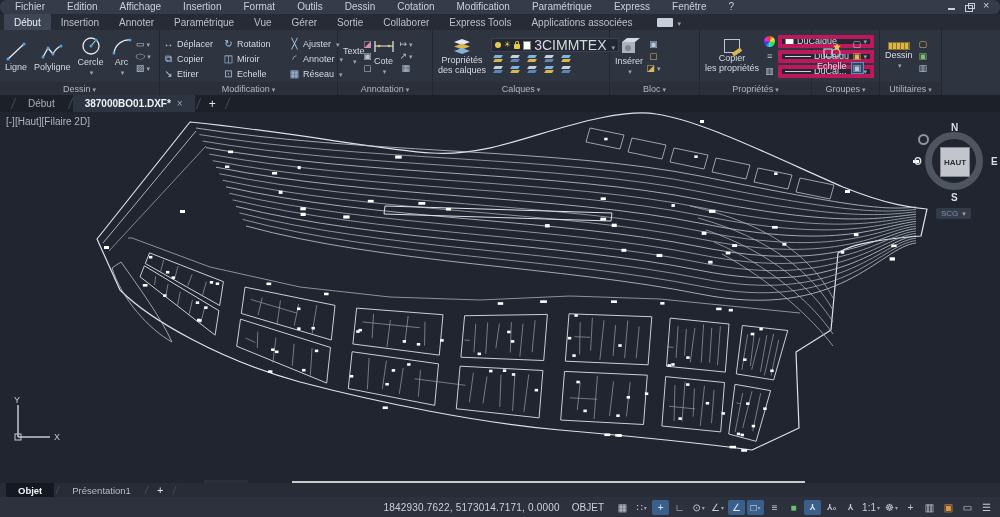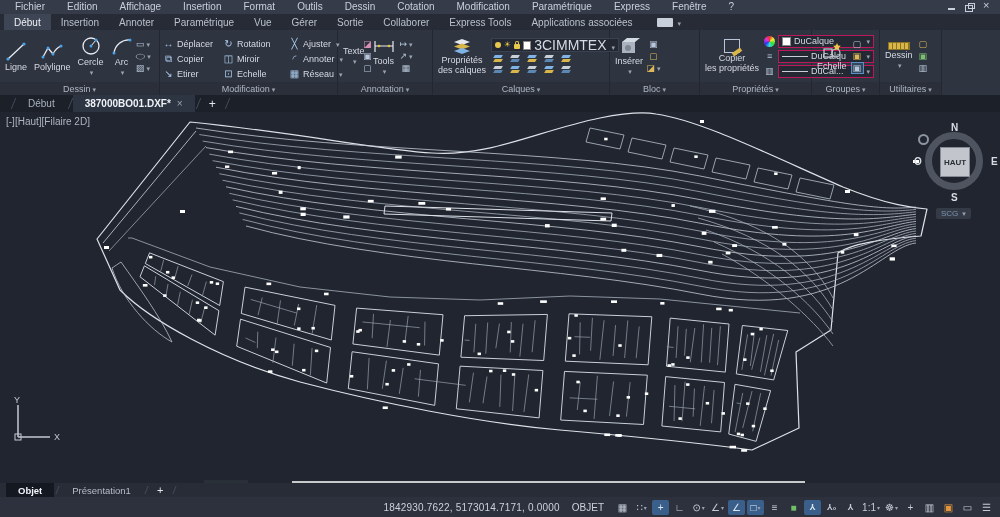--- a/index.html
+++ b/index.html
@@ -1,21 +1,21 @@
 <!DOCTYPE html>
 <html><head>
 <meta charset="utf-8">
 <style>
   html,body{margin:0;padding:0;background:#0d1016;}
   #app{position:relative;width:1000px;height:517px;overflow:hidden;
        font-family:"Liberation Sans",sans-serif;background:#1f2430;
        -webkit-user-select:none;user-select:none;}
   
   .menubar{position:absolute;top:0;left:0;right:0;height:14px;background:#353b49;
-           display:flex;align-items:center;padding-left:4px;font-size:10px;color:#c9cfda;}
+           display:flex;align-items:center;padding-left:4px;font-size:10px;color:#c9cfda;border-radius:6px;}
   .menubar .mi{padding:0 11px;line-height:14px;white-space:nowrap;}
   .winbtns{margin-left:auto;display:flex;gap:9px;align-items:center;padding-right:8px;}
   .wb{width:9px;height:9px;position:relative;color:#c9cfda;}
   .wb-min::after{content:"";position:absolute;left:1px;bottom:2px;width:7px;height:2px;background:#c9cfda;}
   .wb-res::before{content:"";position:absolute;left:0;bottom:0;width:6px;height:5px;border:1px solid #c9cfda;}
   .wb-res::after{content:"";position:absolute;left:3px;top:0;width:5px;height:4px;border:1px solid #c9cfda;}
   .wb-close::after{content:"×";position:absolute;left:0;top:-3px;font-size:11px;line-height:11px;}
   
   .tabrow{position:absolute;top:14px;left:0;right:0;height:16px;background:#262b35;
           display:flex;align-items:stretch;padding-left:4px;font-size:10px;color:#b9c0cc;}
@@ -60,21 +60,21 @@
   .ddcar{margin-left:auto;}
   .lyrrow{display:flex;gap:6px;padding-left:2px;}
   .lyr{width:11px;height:9px;position:relative;}
   .lyr::before,.lyr::after{content:"";position:absolute;left:1px;width:8px;height:3px;transform:skewX(-30deg);}
   .lyr::before{top:1px;background:#7fb2e5;}
   .lyr::after{top:5px;background:#d9b64a;}
   .lyr.b::before{background:#c9cfd8;} .lyr.b::after{background:#5b87b5;}
   
   .proprow{display:flex;align-items:center;gap:3px;}
   .wheel{width:11px;height:11px;border-radius:50%;background:conic-gradient(#e33,#ee3,#3d3,#3dd,#33e,#d3d,#e33);}
-  .pdd{width:96px;height:13px;background:#232833;border:1px solid #be185d;display:flex;align-items:center;gap:3px;font-size:9px;color:#d5dae3;padding:0 3px;box-sizing:border-box;white-space:nowrap;overflow:hidden;}
+  .pdd{width:96px;height:13px;background:#232833;border:4px solid #be185d;display:flex;align-items:center;gap:3px;font-size:9px;color:#d5dae3;padding:0 3px;box-sizing:border-box;white-space:nowrap;overflow:hidden;}
   .lineex{flex:0 0 26px;height:1px;background:#c9cfd8;}
   
   .ruler{width:20px;height:6px;background:repeating-linear-gradient(90deg,#d9b64a 0 3px,#8a7325 3px 4px);border:1px solid #8a7325;}
   .clip{width:13px;height:15px;background:#d9b06a;border-radius:1px;position:relative;}
   .clip::before{content:"";position:absolute;top:-2px;left:3px;width:7px;height:3px;background:#9a7a42;border-radius:1px;}
   .clip::after{content:"";position:absolute;top:3px;left:4px;width:8px;height:11px;background:#e8ecf0;}
   .brushsq{width:14px;height:12px;border:1px solid #b7c6d8;position:relative;background:#2e3440;}
   .brushsq::after{content:"";position:absolute;right:-3px;bottom:-2px;width:10px;height:4px;background:#d9b64a;transform:rotate(-35deg);}
   
   .ftabs{position:absolute;top:95px;left:0;right:0;height:17px;background:#1b2029;display:flex;align-items:stretch;font-size:10px;color:#a9b0bc;padding-left:10px;}
@@ -304,21 +304,21 @@
           <span class="gA"></span>
           <span>Texte</span>
             <span class="car"></span>
         </div>
         <div class="bigtool">
           <svg width="24" height="20">
               <path d="M3 5 V16 M21 5 V16 M3 10 H21" stroke="#e8ecf2" stroke-width="1.2" fill="none"></path>
               <circle cx="7" cy="10" r="1.3" fill="#e8c84a"></circle>
               <circle cx="17" cy="10" r="1.3" fill="#e8c84a"></circle>
             </svg>
-          <span>Tools</span>
+          <span>Cote</span>
             <span class="car"></span>
         </div>
         <div class="minicol">
           <span class="mini">
               <span class="g-dim"></span>
               <span class="car"></span>
             </span>
           <span class="mini">
               <span class="g-lead"></span>
               <span class="car"></span>

